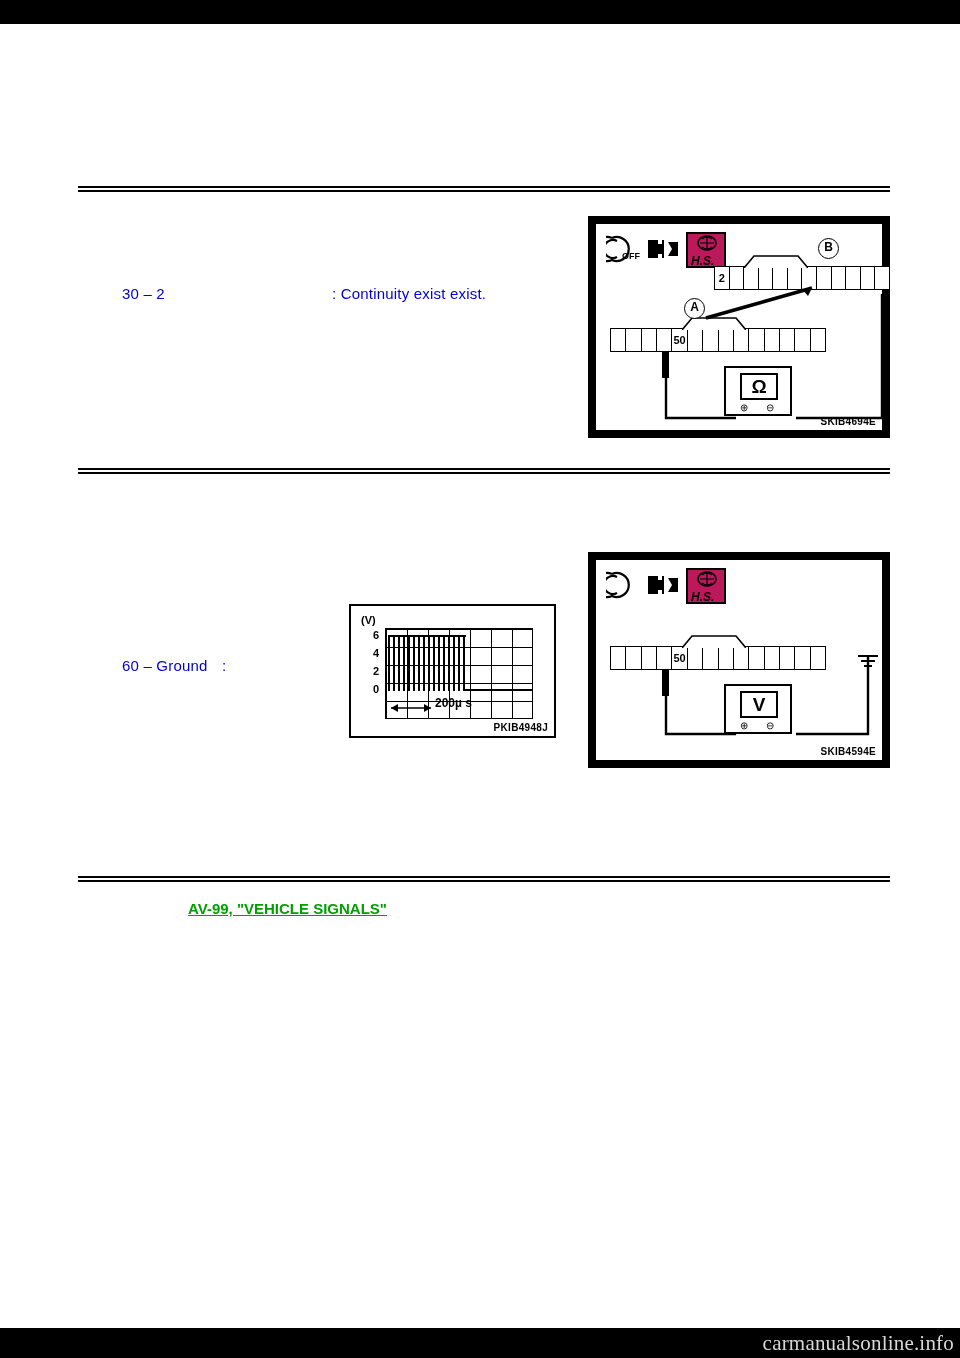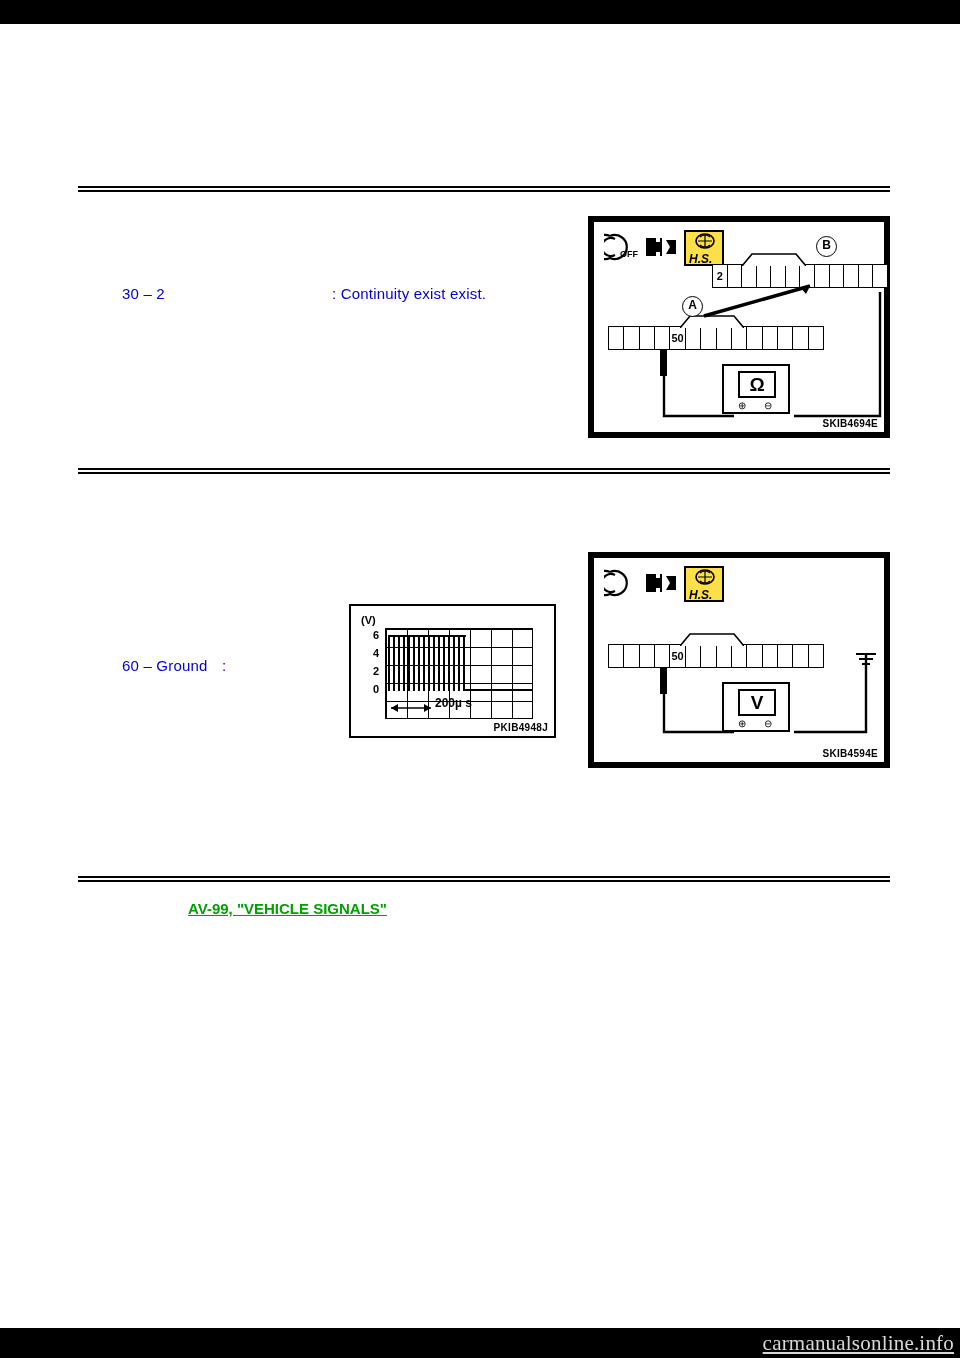--- a/index.html
+++ b/index.html
@@ -60,21 +60,21 @@
     font-weight: bold;
     font-size: 15px;
     text-decoration: underline;
     white-space: nowrap;
   }
 
   
   .figure {
     position: absolute;
     background: #fff;
-    border: 6px solid #000000;
+    border: 8px solid #000000;
     box-sizing: border-box;
   }
   .fig-code {
     position: absolute;
     right: 6px;
     bottom: 3px;
     font-size: 10px;
     font-weight: bold;
     color: #000;
     letter-spacing: 0.3px;
@@ -139,21 +139,21 @@
   }
 
   .probe {
     position: absolute;
     background: #000;
   }
 
   .hs-box {
     position: absolute;
     border: 2px solid #000;
-    background: #fde047;
+    background: #be185d;
     box-sizing: border-box;
   }
   .hs-text {
     position: absolute;
     font-size: 12px;
     font-weight: bold;
     font-style: italic;
   }
 
   
@@ -186,21 +186,20 @@
   }
 
   .wm {
     position: absolute;
     right: 6px;
     bottom: 2px;
     color: #d8d8d8;
     font-size: 21px;
     letter-spacing: 0.2px;
     font-family: "Liberation Serif", serif;
-    text-decoration: underline;
   }
 </style>
 </head>
 <body>
 
 <div class="page">
 
   <div class="band-top"></div>
   <div class="band-bottom"></div>
 

